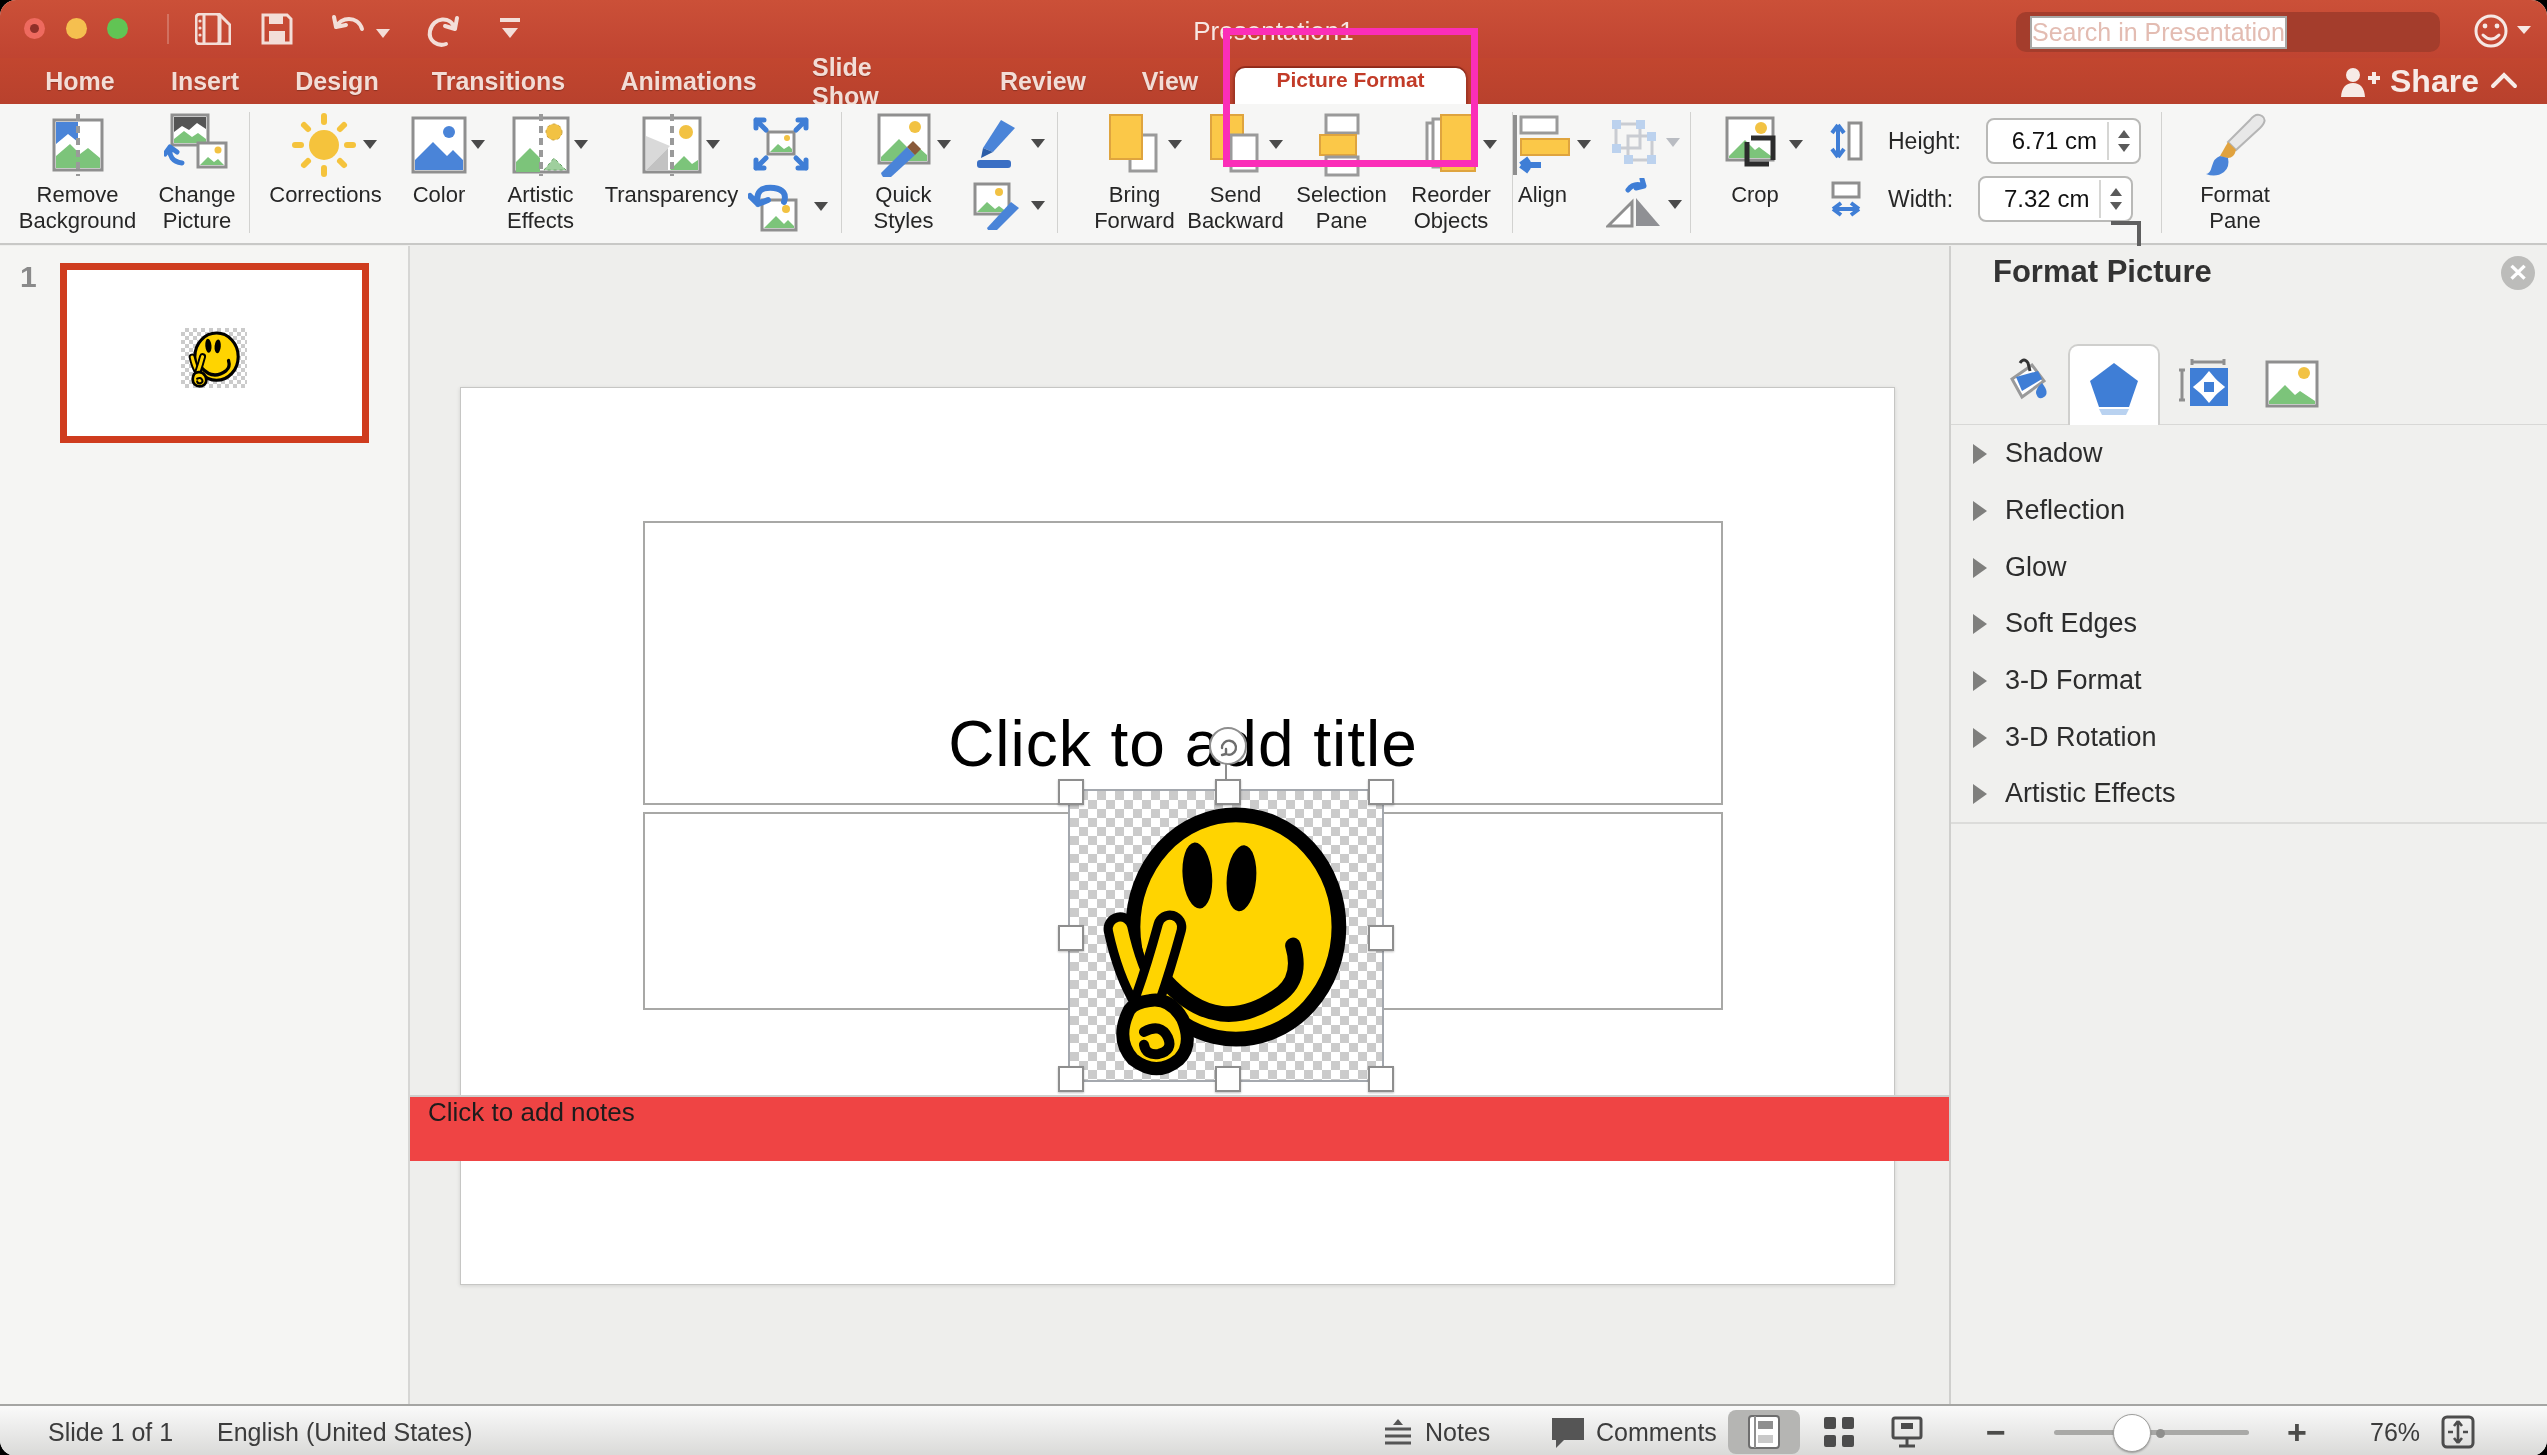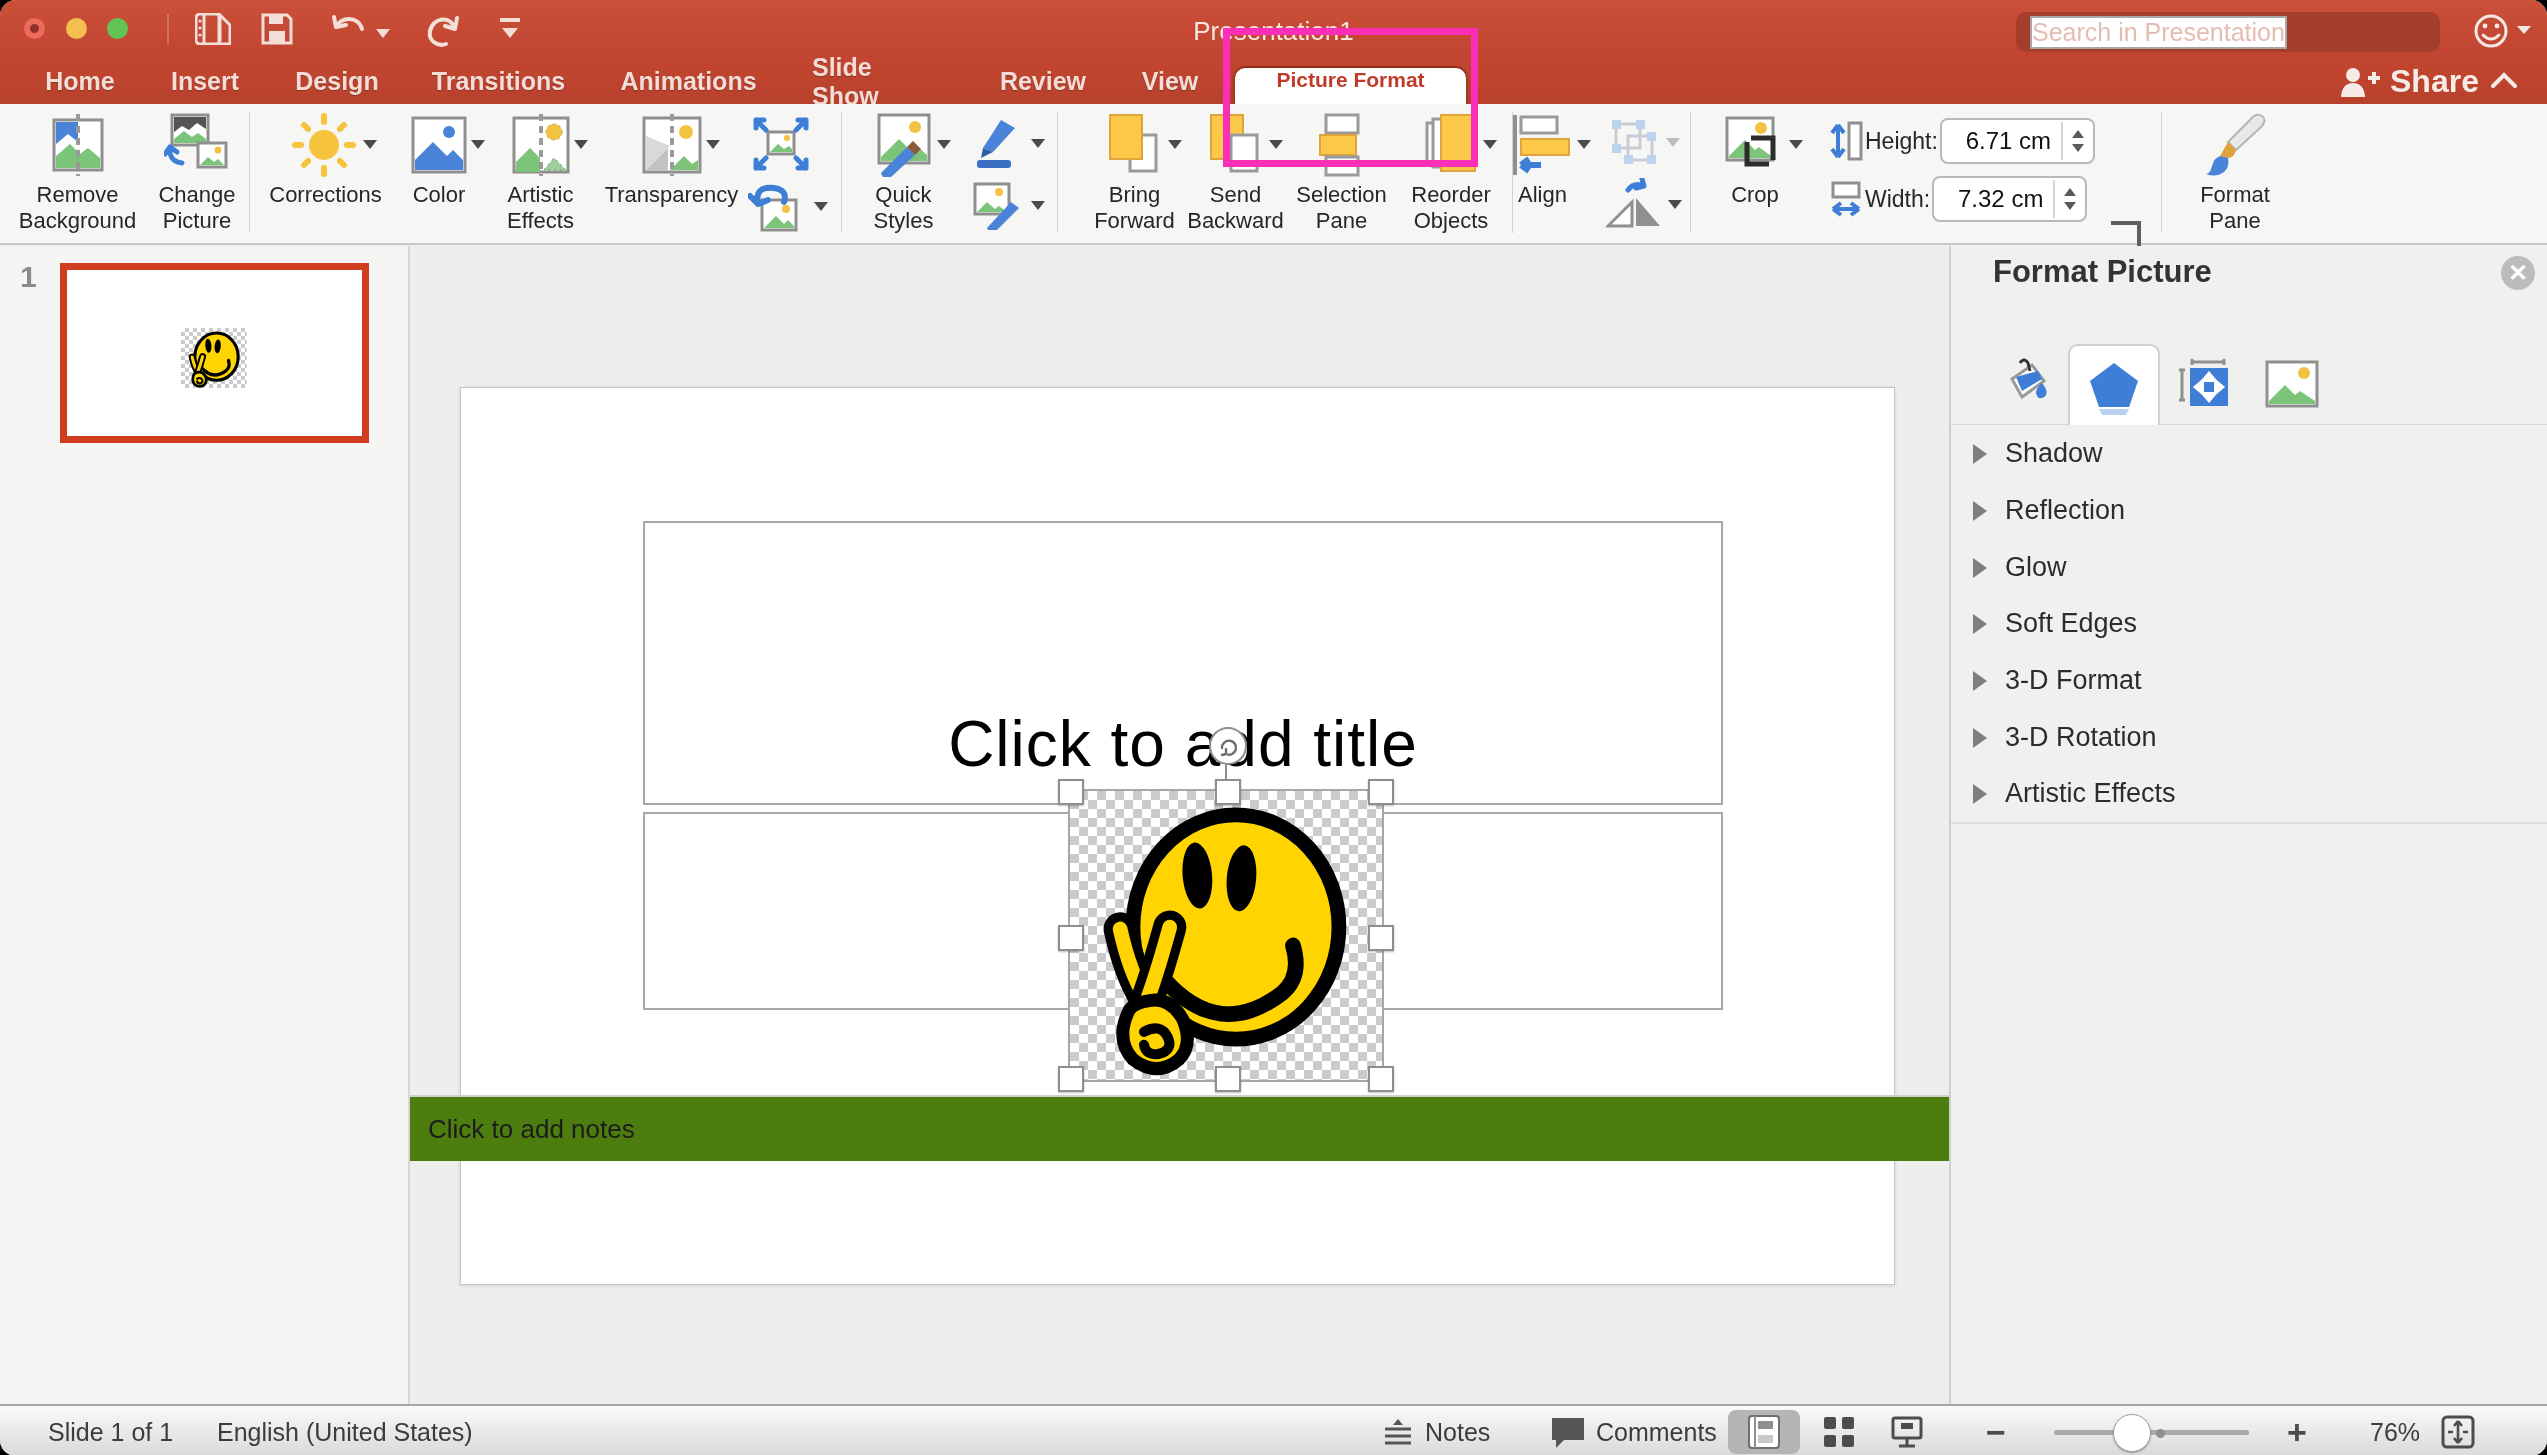--- a/index.html
+++ b/index.html
@@ -33,21 +33,21 @@
   .rbtn{position:absolute;top:6px;display:flex;flex-direction:column;align-items:center;color:#262626;font-size:22px;line-height:26px;text-align:center;}
   .rbtn .ic{height:70px;display:flex;align-items:center;justify-content:center;position:relative;}
   .rbtn .lbl{white-space:pre-line;margin-top:2px;}
   .dd{width:0;height:0;border-left:7px solid transparent;border-right:7px solid transparent;border-top:9px solid #4a4a4a;display:inline-block;}
   .dd.dis{border-top-color:#b9bcc2;}
   .icdd{position:absolute;right:-16px;top:30px;}
   .smallbtn{position:absolute;display:flex;align-items:center;gap:8px;}
   .frame{fill:#fff;stroke:#8f8f8f;stroke-width:3;}
   .mnt{fill:#7cc47a;}.mntb{fill:#4a84d8;}.sun{fill:#f2c243;}
   
-  .sizerow{position:absolute;display:flex;align-items:center;gap:2px;}
+  .sizerow{position:absolute;display:flex;align-items:center;gap:25px;}
   .sizelabel{font-size:23px;color:#262626;}
   .spinfield{width:151px;height:42px;background:#fff;border:2px solid #b9b9b7;border-radius:8px;display:flex;align-items:center;position:relative;}
   .spinfield .val{flex:1;text-align:center;padding-left:14px;font-size:24px;color:#111;}
   .stepper{width:30px;height:38px;border-left:2px solid #d6d6d4;display:flex;flex-direction:column;align-items:center;justify-content:center;gap:6px;}
   .stepper .up{width:0;height:0;border-left:6px solid transparent;border-right:6px solid transparent;border-bottom:8px solid #5a5a5a;}
   .stepper .dn{width:0;height:0;border-left:6px solid transparent;border-right:6px solid transparent;border-top:8px solid #5a5a5a;}
   .cornerTL{position:absolute;left:2111px;top:117px;width:26px;height:26px;border-top:4px solid #5f5f5f;border-right:4px solid #5f5f5f;}
   .cornerBL{position:absolute;left:2111px;top:205px;width:26px;height:26px;border-bottom:4px solid #5f5f5f;border-right:4px solid #5f5f5f;}
   .lockchk{position:absolute;left:2109px;top:157px;width:34px;height:34px;background:#fff;border:2px solid #9a9a98;border-radius:7px;display:flex;align-items:center;justify-content:center;font-size:26px;font-weight:700;color:#222;}
   
@@ -58,21 +58,21 @@
   .slide{position:absolute;left:50px;top:141px;width:1433px;height:896px;background:#fff;border:1px solid #c6c6c4;box-shadow:0 1px 4px rgba(0,0,0,.12);}
   .ph{position:absolute;background:#fff;border:2px solid #a8a8a6;}
   .ph-title{left:182px;top:133px;width:1076px;height:280px;display:flex;align-items:flex-end;justify-content:center;}
   .ph-title .ttext{font-size:64px;font-weight:300;color:#000;margin-bottom:22px;letter-spacing:1px;}
   .ph-sub{left:182px;top:424px;width:1076px;height:194px;}
   .checker{background-color:#fff;background-image:linear-gradient(45deg,#cbcbcb 25%,transparent 25%,transparent 75%,#cbcbcb 75%),linear-gradient(45deg,#cbcbcb 25%,transparent 25%,transparent 75%,#cbcbcb 75%);background-size:18px 18px;background-position:0 0,9px 9px;}
   .sel{position:absolute;left:607px;top:401px;width:312px;height:289px;border:2px solid #a4a8ae;}
   .handle{position:absolute;width:22px;height:22px;background:#fff;border:2px solid #8e8e8e;box-shadow:0 1px 2px rgba(0,0,0,.25);}
   .rothandle{position:absolute;left:50%;margin-left:-17px;top:-64px;width:34px;height:34px;background:#fff;border:2px solid #8e8e8e;border-radius:50%;display:flex;align-items:center;justify-content:center;}
   .rotstem{position:absolute;left:50%;top:-28px;width:2px;height:28px;background:#8e8e8e;margin-left:-1px;}
-  .notes{position:absolute;left:410px;top:1095px;width:1539px;height:64px;background:#4d7c0f;border-top:2px solid #cfcfcd;display:flex;align-items:center;}
+  .notes{position:absolute;left:410px;top:1095px;width:1539px;height:64px;background:#ef4444;border-top:2px solid #cfcfcd;display:flex;}
   .notes .ntext{margin-left:18px;font-size:26px;color:#1c1c1c;}
   
   .sidepanel{position:absolute;left:1949px;top:246px;width:598px;height:1158px;background:#f0f0ee;border-left:2px solid #cfcfcd;}
   .sp-title{position:absolute;left:42px;top:8px;font-size:31px;font-weight:700;color:#333;}
   .sp-close{position:absolute;right:14px;top:10px;width:34px;height:34px;border-radius:50%;background:#bcbcba;color:#fff;font-size:24px;font-weight:700;display:flex;align-items:center;justify-content:center;}
   .sp-tabs{position:absolute;left:0;top:92px;width:598px;height:86px;border-bottom:2px solid #d8d8d6;}
   .sp-tab{position:absolute;top:6px;width:88px;height:80px;display:flex;align-items:center;justify-content:center;}
   .sp-tab.active{background:#fff;border:2px solid #cfcfcd;border-bottom:none;border-radius:10px 10px 0 0;height:82px;}
   .sp-row{position:absolute;left:0;width:598px;height:57px;border-bottom:2px solid #dcdcda;display:flex;align-items:center;background:#f0f0ee;}
   .sp-row .tri{width:0;height:0;border-top:10px solid transparent;border-bottom:10px solid transparent;border-left:14px solid #7f7f7d;margin-left:22px;}

